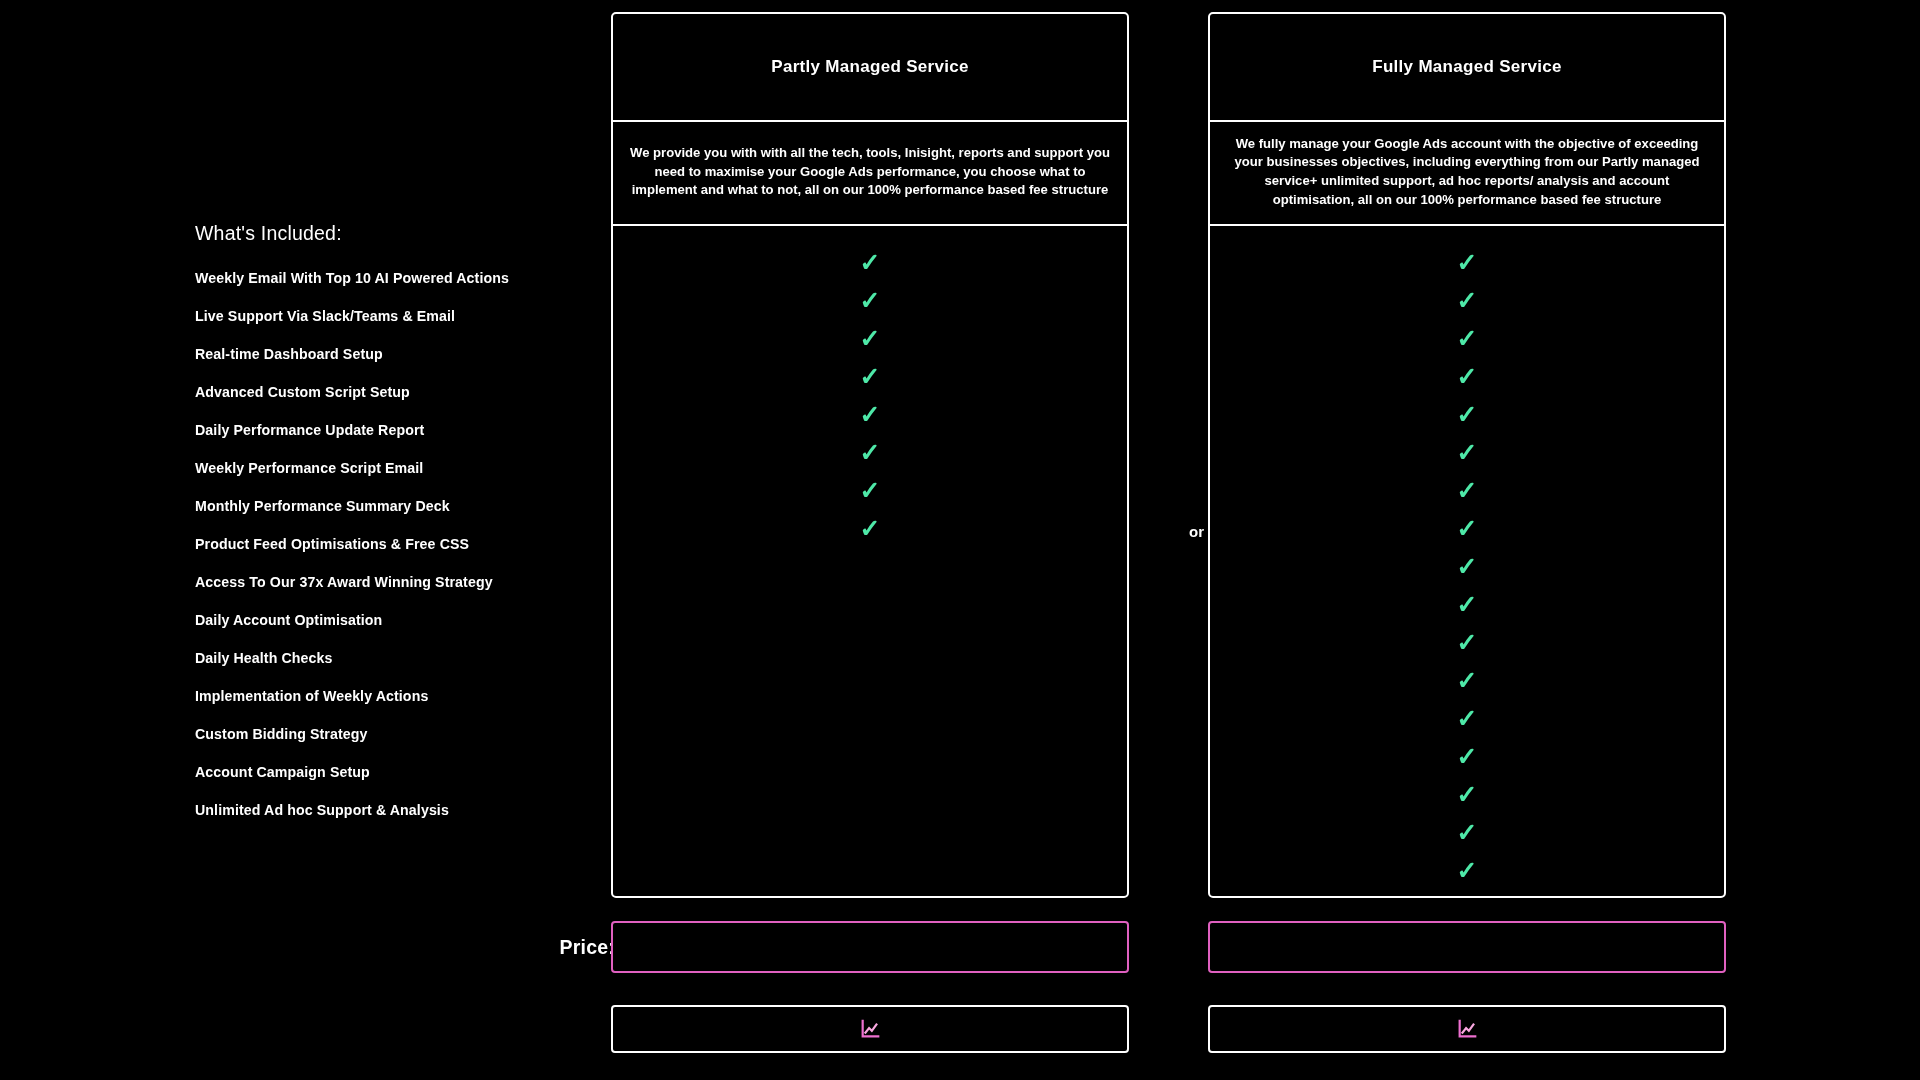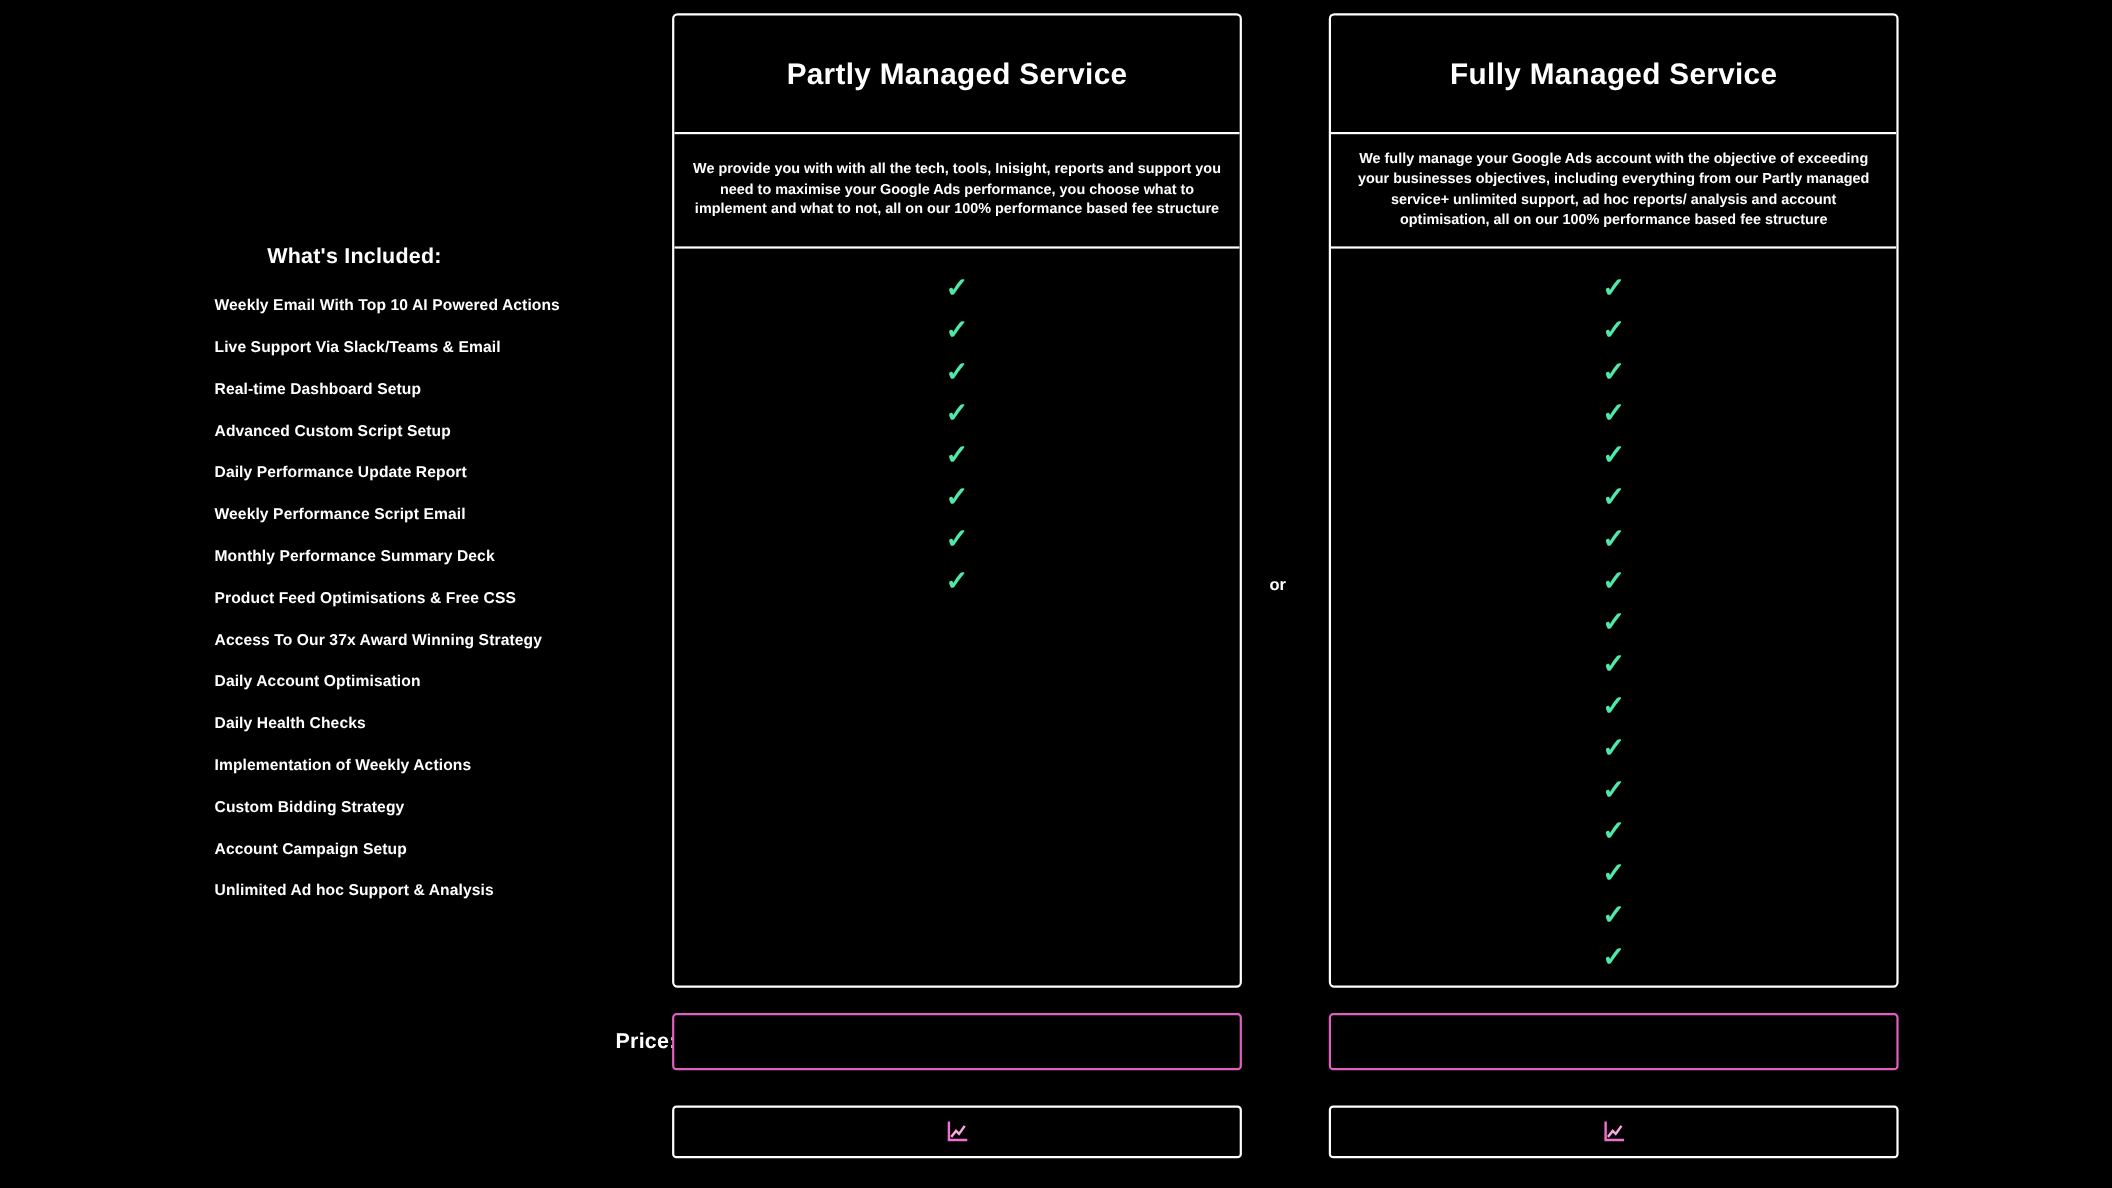--- a/index.html
+++ b/index.html
@@ -22,26 +22,25 @@
   
   .features {
     position: absolute;
     left: 195px;
     top: 222px;
     width: 420px;
   }
 
   .features-title {
     font-size: 19.5px;
-    font-weight: 700;
+    font-weight: 400;
     color: #ffffff;
     letter-spacing: 0.2px;
     margin-bottom: 14px;
     white-space: nowrap;
-    margin-left: 48px;
   }
 
   .feature-row {
     height: 38px;
     display: flex;
     align-items: center;
     font-size: 14.2px;
     font-weight: 700;
     color: #ffffff;
     letter-spacing: 0.1px;
@@ -60,21 +59,21 @@
     color: #ffffff;
     letter-spacing: 0.2px;
   }
 
   
   .or-sep {
     position: absolute;
     left: 1154px;
     top: 523px;
     width: 50px;
-    text-align: left;
+    text-align: right;
     font-size: 15px;
     font-weight: 700;
     color: #ffffff;
   }
 
   
   .plan {
     position: absolute;
     top: 12px;
     width: 518px;
@@ -95,21 +94,21 @@
   .plan-header {
     height: 108px;
     display: flex;
     align-items: center;
     justify-content: center;
     border-bottom: 2px solid #ffffff;
     padding: 0 12px;
   }
 
   .plan-title {
-    font-size: 27px;
+    font-size: 17px;
     font-weight: 800;
     color: #ffffff;
     letter-spacing: 0.3px;
     text-align: center;
     white-space: nowrap;
   }
 
   .plan-desc {
     border-bottom: 2px solid #ffffff;
     padding: 11px 14px 13px;

